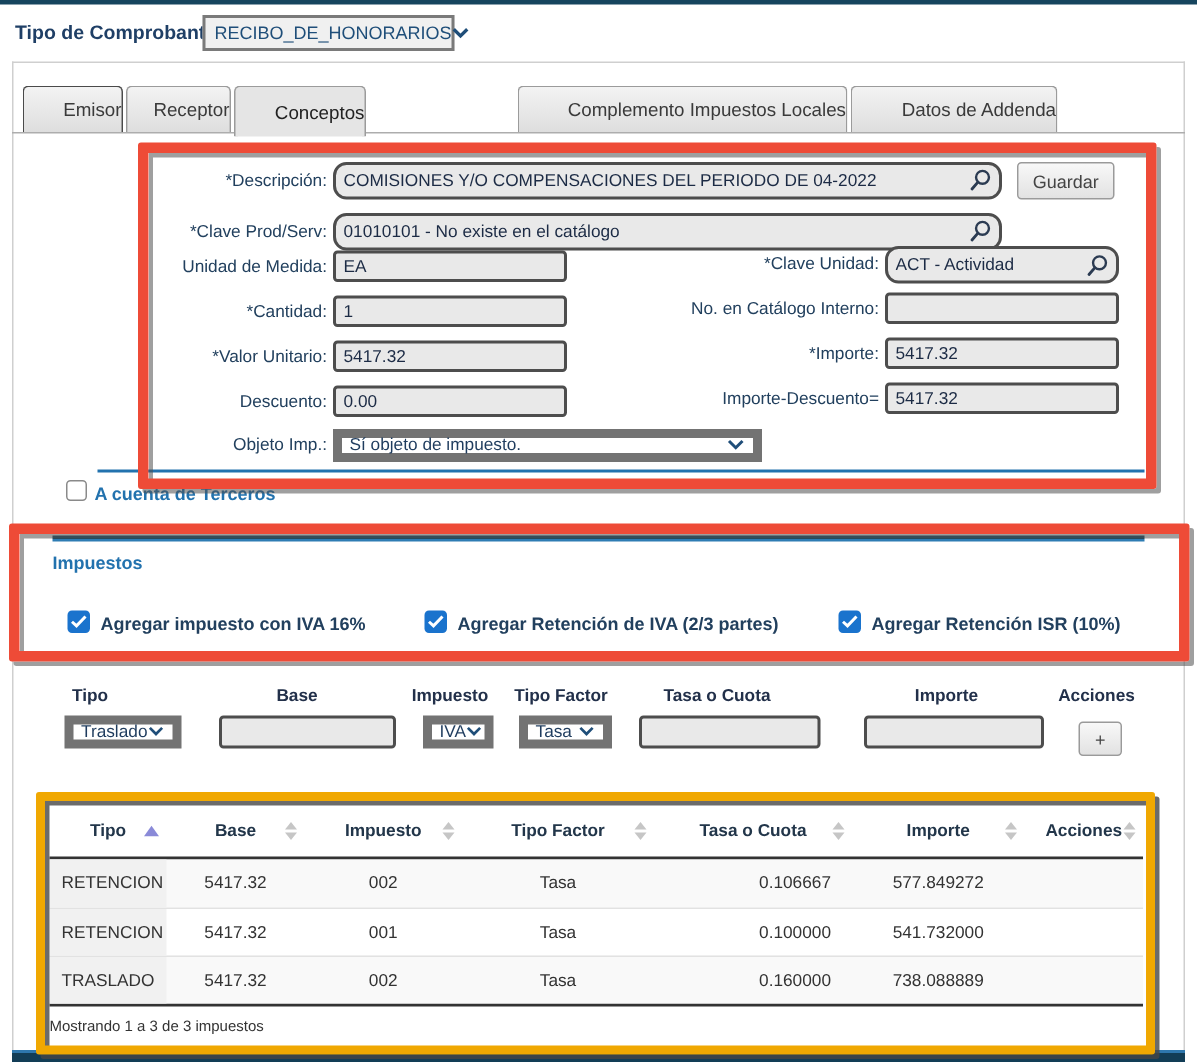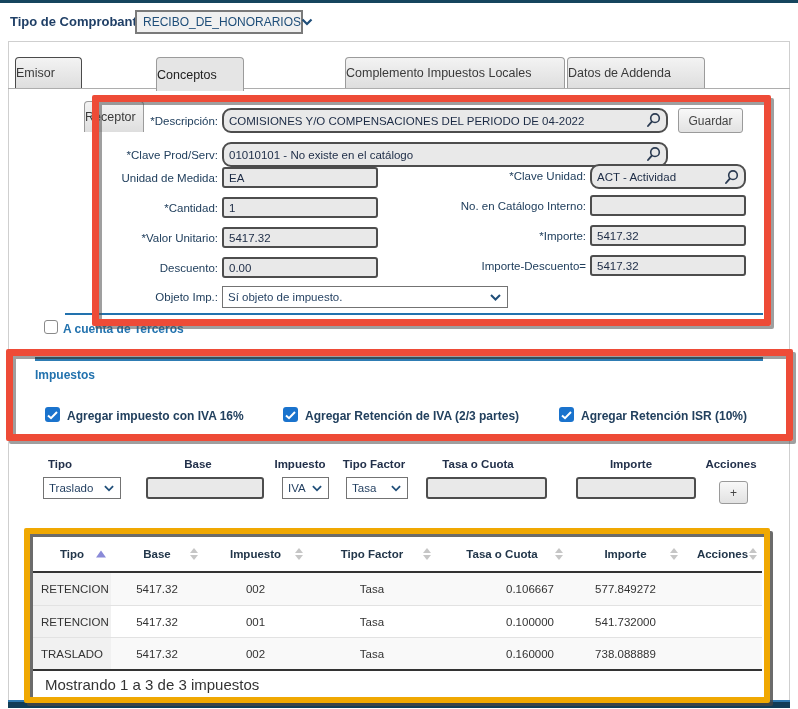--- a/index.html
+++ b/index.html
@@ -17,31 +17,31 @@
                 display:flex; align-items:center; justify-content:space-between;
                 padding:0 8px 0 6px; font-size:12px; color:#1f4e79; cursor:default; }
 
   .container { position:absolute; left:8px; top:41px; width:782px; height:660px;
                background:#fff; border-top:1px solid #cfcfcf; border-left:1px solid #cfcfcf;
                border-right:1px solid #cfcfcf; }
 
   .tabline { position:absolute; left:8px; top:88px; width:782px; height:1px; background:#adadad; }
   .tab { position:absolute; top:57px; height:31px; background:linear-gradient(#f3f3f3,#dedede);
          border:1px solid #9b9b9b; border-bottom:none; border-radius:4px 4px 0 0;
-         display:flex; align-items:center; justify-content:flex-start;
+         display:flex; align-items:center; justify-content:flex-end;
          font-size:12.5px; color:#3a3a3a; z-index:2; cursor:default; }
   .tab.first { border-color:#4a4a4a; }
   .tab.active { background:#e5e5e5; height:34px; z-index:4; color:#222; }
 
   .lbl { position:absolute; font-size:11.5px; color:#22405e; text-align:right; }
   .inp { position:absolute; background:#e9e9e9; border:2px solid #4d4d4d; border-radius:3px;
          font-size:11.5px; color:#1c2b45; padding:0 5px; font-family:inherit; outline:none; }
   .inp.search { border-radius:9px; padding-right:24px; }
   .mag { position:absolute; z-index:3; }
-  .sel { position:absolute; background:#fff; border:1px solid #737373;
+  .sel { position:absolute; background:#fff; border:6px solid #737373;
          display:flex; align-items:center; justify-content:space-between;
          padding:0 6px 0 5px; font-size:11.5px; color:#1f3c5e; cursor:default; }
   .btn { position:absolute; background:linear-gradient(#f8f8f8,#e2e2e2); border:1px solid #9a9a9a;
          border-radius:3px; font-size:12px; color:#444; display:flex; align-items:center;
          justify-content:center; cursor:default; font-family:inherit; }
 
   .blue-line { position:absolute; left:65px; top:313px; width:698px; height:2px; background:#2272ae; }
   .dbl-line  { position:absolute; left:35px; top:357px; width:728px; height:4px;
                background:linear-gradient(to bottom,#174a63 0 55%, #2e7cb3 55% 100%); }
   .sec-title { position:absolute; left:35px; top:368px; font-size:12px; font-weight:bold; color:#2272ae; }
@@ -68,21 +68,21 @@
   .tri-up.purple { border-left-width:5px; border-right-width:5px; border-bottom:7px solid #8a8ad8; }
   .thead { border-bottom:2px solid #333; }
   .trow { height:32px; border-top:1px solid #e2e2e2; }
   .trow:first-of-type { border-top:none; }
   .trow.striped { background:#f9f9f9; }
   .trow .td { display:flex; align-items:center; }
   .td.c0 { padding-left:8px; background:#f1f1f1; }
   .td.center { justify-content:center; }
   .td.right { justify-content:flex-end; padding-right:14px; }
   .tbody { border-bottom:2px solid #333; }
-  .tfoot { height:27px; display:flex; align-items:center; padding-left:12px; font-size:15px; color:#333; }
+  .tfoot { height:27px; display:flex; align-items:center; padding-left:0; font-size:10px; color:#333; }
 
   
   .ann { position:absolute; pointer-events:none; z-index:50; border-radius:2px; }
   .ann.red { border:7px solid #ee4b37;
              box-shadow:3px 3px 0 rgba(80,80,80,.55), inset 3px 3px 0 rgba(80,80,80,.55); }
   .ann.yellow { border:6px solid #f0a802;
              box-shadow:3px 3px 0 rgba(70,70,70,.8), inset 3px 3px 0 rgba(70,70,70,.8); }
 </style>
 </head>
 <body>
@@ -100,21 +100,21 @@
         </svg>
     </span>
   </div>
 
   <div class="container"></div>
   <div class="tabline"></div>
 
   <div class="tab first" style="left:15px;width:67px;">
       <span>Emisor</span>
     </div>
-  <div class="tab" style="left:84px;width:60px;margin-top:44px;">
+  <div class="tab" style="left:84px;width:70px;">
       <span>Receptor</span>
     </div>
   <div class="tab active" style="left:156px;width:88px;">
       <span>Conceptos</span>
     </div>
   <div class="tab" style="left:345px;width:220px;">
       <span>Complemento Impuestos Locales</span>
     </div>
   <div class="tab" style="left:567px;width:138px;">
       <span>Datos de Addenda</span>

